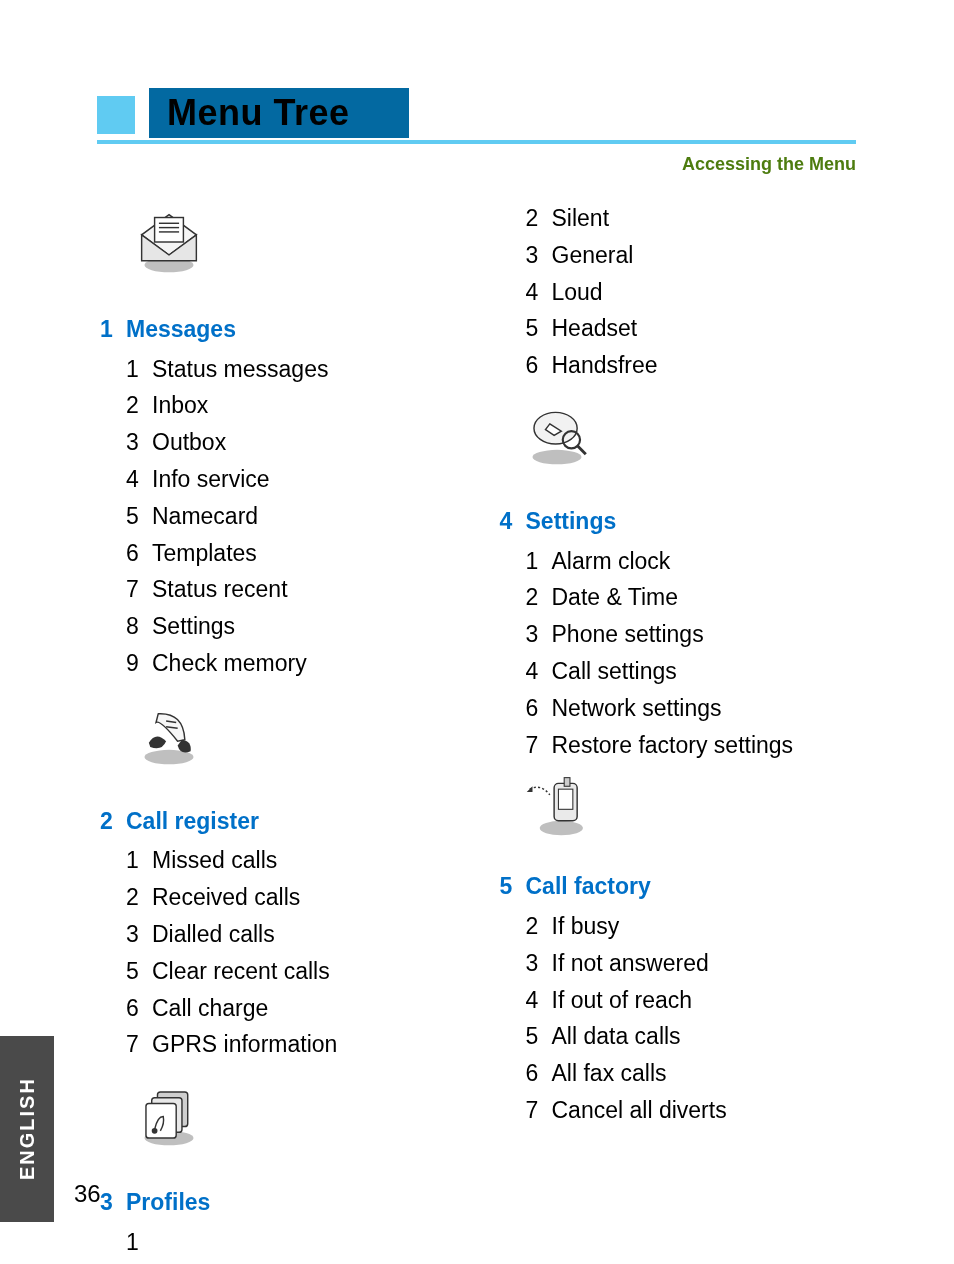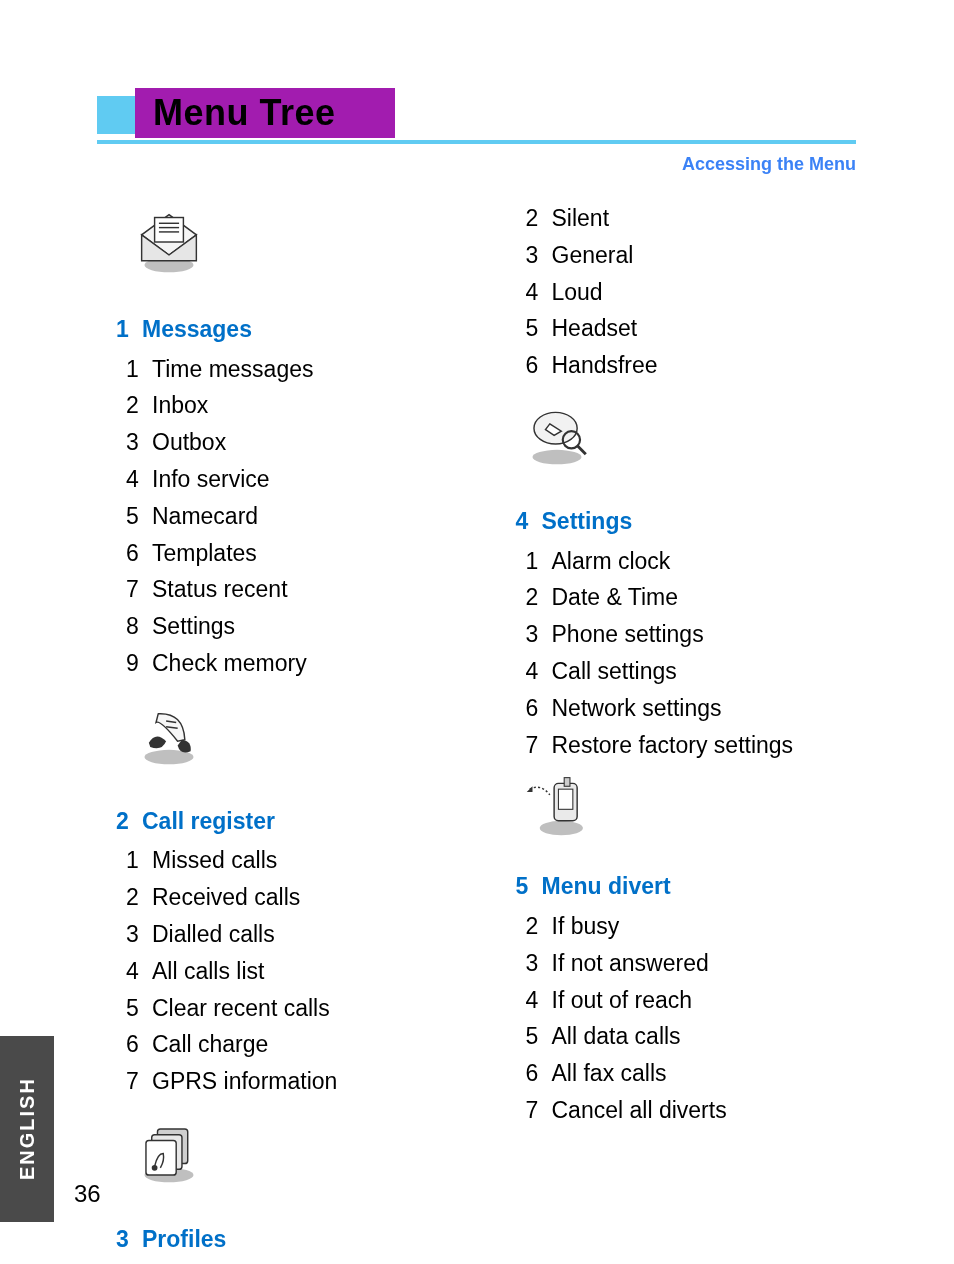--- a/index.html
+++ b/index.html
@@ -26,37 +26,38 @@
     width: 38px;
     height: 38px;
     background: #60cbf2;
     margin-bottom: 4px;
   }
   .title-text {
     font-size: 36px;
     font-weight: 700;
     letter-spacing: 0.5px;
     color: #000;
-    background: #a21caf;
+    background: #0369a1;
     padding: 4px 18px 4px 18px;
+    margin-left: 14px;
     min-width: 260px;
   }
   .title-underline {
     height: 4px;
     background: #60cbf2;
     margin-top: 2px;
     width: 100%;
   }
   .subtitle {
     position: absolute;
     right: 98px;
     top: 154px;
     font-size: 18px;
     font-weight: 700;
-    color: #3b82f6;
+    color: #4d7c0f;
   }
   
   .columns {
     position: absolute;
     top: 200px;
     left: 100px;
     right: 100px;
     bottom: 120px;
     display: flex;
     gap: 45px;
@@ -66,21 +67,20 @@
     font-size: 23px;
     line-height: 1.6;
     color: #000;
   }
   .section-head {
     color: #0070c8;
     font-weight: 700;
     font-size: 23px;
     margin-top: 8px;
     margin-bottom: 3px;
-    margin-left: 16px;
   }
   .section-head .num { display: inline-block; width: 26px; }
   .item-line { padding-left: 26px; }
   .item-line .inum { display: inline-block; width: 26px; text-align: left; }
   
   .ico-wrap { padding-left: 30px; padding-top: 6px; padding-bottom: 14px; }
   .ico {
     width: 78px;
     height: 72px;
     display: inline-block;
@@ -144,21 +144,21 @@
           <line x1="36" y1="24" x2="64" y2="24" stroke="#333" stroke-width="2"></line>
           <line x1="36" y1="30" x2="64" y2="30" stroke="#333" stroke-width="2"></line>
           <line x1="36" y1="36" x2="64" y2="36" stroke="#333" stroke-width="2"></line>
         </svg>
       </span>
     </div>
 
     <div class="section-head">
       <span class="num">1</span><span>Messages</span>
     </div>
-    <div class="item-line"><span class="inum">1</span><span>Time messages</span></div>
+    <div class="item-line"><span class="inum">1</span><span>Status messages</span></div>
     <div class="item-line"><span class="inum">2</span><span>Inbox</span></div>
     <div class="item-line"><span class="inum">3</span><span>Outbox</span></div>
     <div class="item-line"><span class="inum">4</span><span>Info service</span></div>
     <div class="item-line"><span class="inum">5</span><span>Namecard</span></div>
     <div class="item-line"><span class="inum">6</span><span>Templates</span></div>
     <div class="item-line"><span class="inum">7</span><span>Status recent</span></div>
     <div class="item-line"><span class="inum">8</span><span>Settings</span></div>
     <div class="item-line"><span class="inum">9</span><span>Check memory</span></div>
 
     <div class="ico-wrap" style="padding-top:16px;">
@@ -173,21 +173,20 @@
         </svg>
       </span>
     </div>
 
     <div class="section-head">
       <span class="num">2</span><span>Call register</span>
     </div>
     <div class="item-line"><span class="inum">1</span><span>Missed calls</span></div>
     <div class="item-line"><span class="inum">2</span><span>Received calls</span></div>
     <div class="item-line"><span class="inum">3</span><span>Dialled calls</span></div>
-    <div class="item-line"><span class="inum">4</span><span>All calls list</span></div>
     <div class="item-line"><span class="inum">5</span><span>Clear recent calls</span></div>
     <div class="item-line"><span class="inum">6</span><span>Call charge</span></div>
     <div class="item-line"><span class="inum">7</span><span>GPRS information</span></div>
 
     <div class="ico-wrap" style="padding-top:16px;">
       <span class="ico">
         <svg viewBox="0 0 100 100">
           <ellipse cx="50" cy="82" rx="34" ry="10" fill="#bfbfbf"></ellipse>
           <rect x="34" y="18" width="42" height="48" rx="4" fill="#cfcfcf" stroke="#333" stroke-width="2"></rect>
           <rect x="26" y="26" width="42" height="48" rx="4" fill="#e8e8e8" stroke="#333" stroke-width="2"></rect>
@@ -241,21 +240,21 @@
           <rect x="46" y="20" width="32" height="52" rx="6" fill="#eaeaea" stroke="#333" stroke-width="2"></rect>
           <rect x="52" y="28" width="20" height="28" fill="#fff" stroke="#333" stroke-width="1.5"></rect>
           <rect x="60" y="12" width="8" height="12" fill="#ccc" stroke="#333" stroke-width="1.5"></rect>
           <path d="M12 28 Q28 20 40 36" fill="none" stroke="#333" stroke-width="2" stroke-dasharray="3 3"></path>
           <polygon points="8,32 16,24 16,32" fill="#333"></polygon>
         </svg>
       </span>
     </div>
 
     <div class="section-head">
-      <span class="num">5</span><span>Menu divert</span>
+      <span class="num">5</span><span>Call factory</span>
     </div>
     <div class="item-line"><span class="inum">2</span><span>If busy</span></div>
     <div class="item-line"><span class="inum">3</span><span>If not answered</span></div>
     <div class="item-line"><span class="inum">4</span><span>If out of reach</span></div>
     <div class="item-line"><span class="inum">5</span><span>All data calls</span></div>
     <div class="item-line"><span class="inum">6</span><span>All fax calls</span></div>
     <div class="item-line"><span class="inum">7</span><span>Cancel all diverts</span></div>
   </div>
 </div>
 

